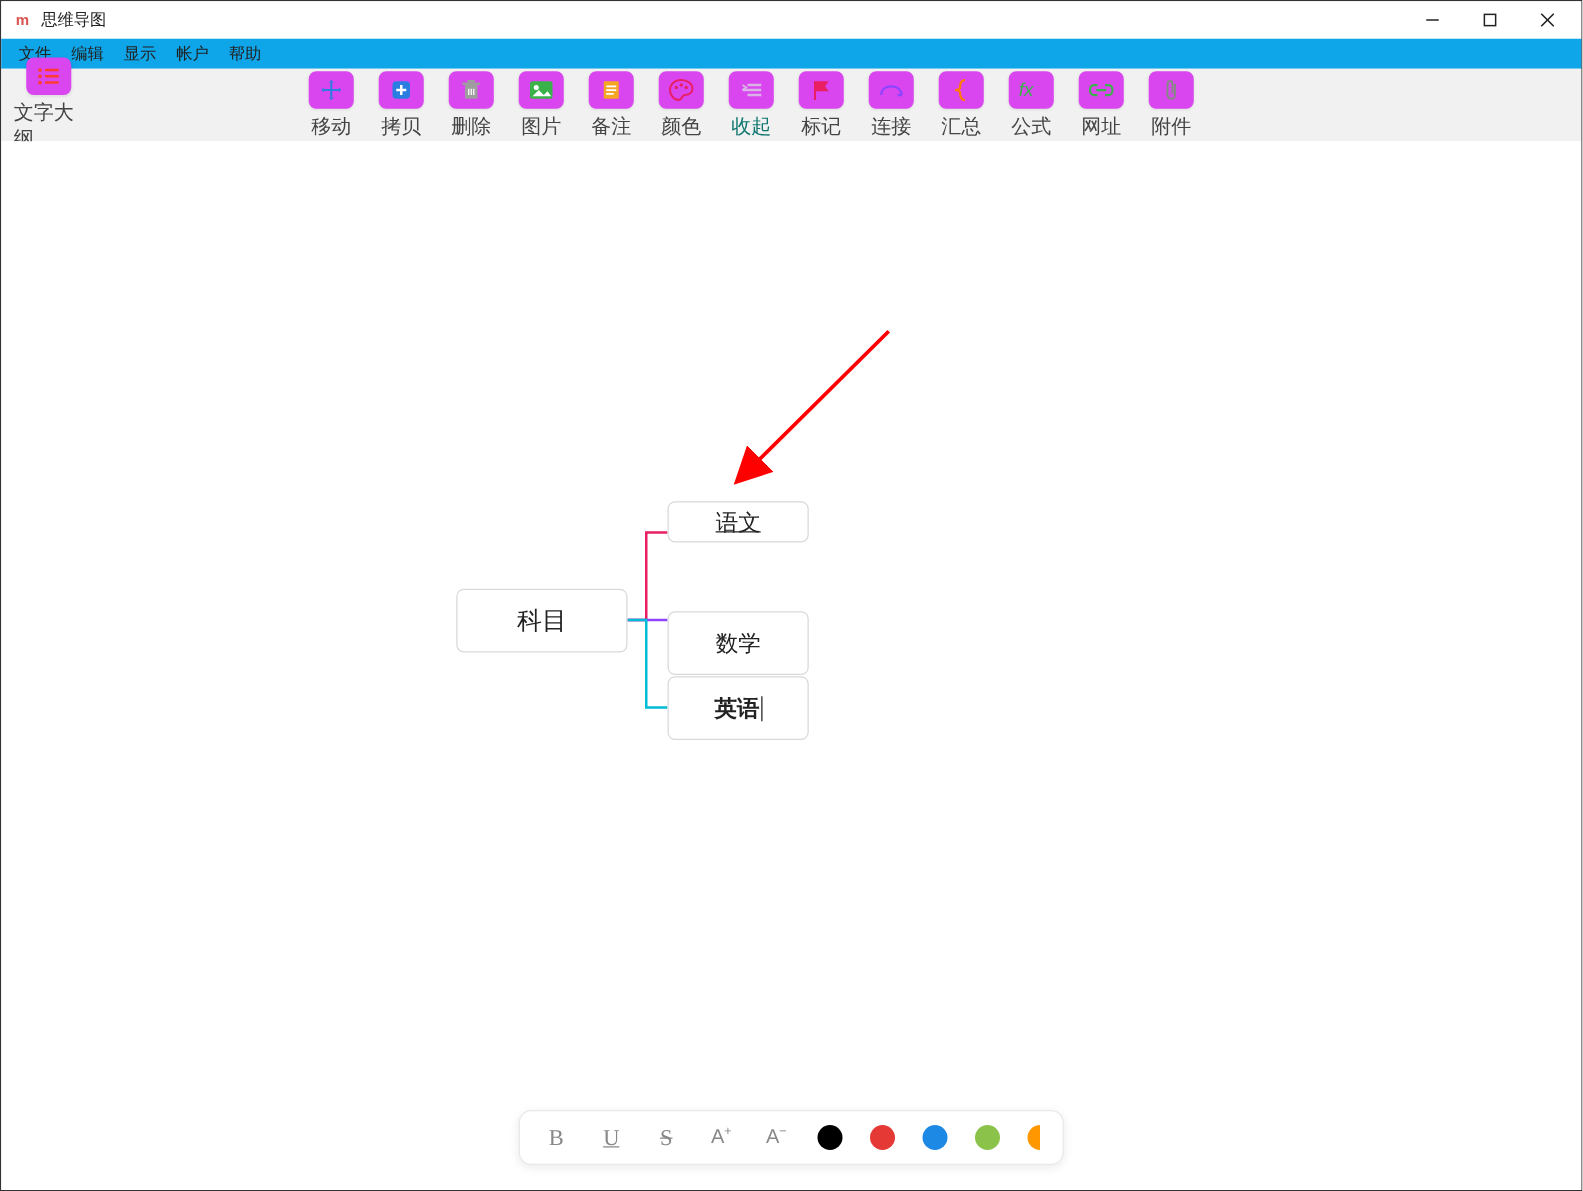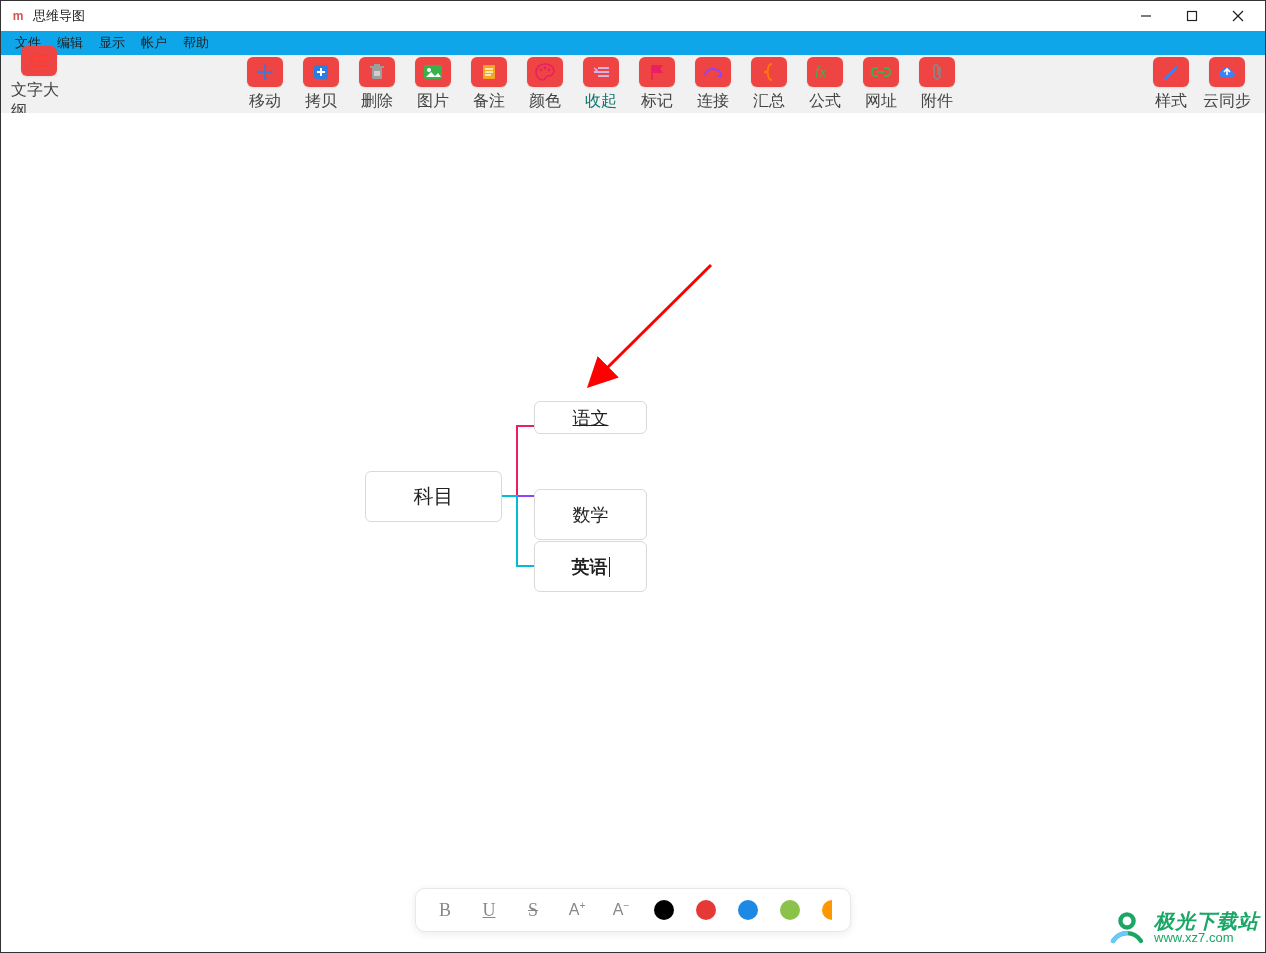--- a/index.html
+++ b/index.html
@@ -17,21 +17,21 @@
 .win-btn svg { width: 12px; height: 12px; }
 
 
 .menubar { height: 24px; display: flex; align-items: center; gap: 0; padding: 0 6px; background: #0ea5e9; }
 .menu-item { font-size: 13px; color: #222; padding: 2px 8px; }
 
 
 .toolbar { height: 58px; background: #f1f1f1; display: flex; align-items: center; padding: 0 10px; }
 .tool-group { display: flex; align-items: center; }
 .tool-btn { display: flex; flex-direction: column; align-items: center; justify-content: center; width: 56px; gap: 4px; }
-.tool-icon-box { width: 36px; height: 30px; background: #ef4444; border-radius: 6px; display: flex; align-items: center; justify-content: center; box-shadow: 0 1px 2px rgba(0,0,0,0.08); }
+.tool-icon-box { width: 36px; height: 30px; background: #d946ef; border-radius: 6px; display: flex; align-items: center; justify-content: center; box-shadow: 0 1px 2px rgba(0,0,0,0.08); }
 .tool-label { font-size: 16px; color: #444; }
 .tool-label.disabled { color: #0f766e; }
 .toolbar-spacer { flex: 1; }
 .toolbar-left-single { display:flex; flex-direction:column; align-items:center; gap:4px; width:56px; margin-right: 170px;}
 
 
 .canvas { flex: 1; position: relative; background: #fff; }
 
 
 .node { position: absolute; border: 1px solid #d9d9d9; border-radius: 6px; background: #fff; display: flex; align-items: center; justify-content: center; font-size: 18px; color: #222; }
@@ -234,40 +234,20 @@
             <svg width="14" height="20" viewBox="0 0 14 20">
               <path d="M10 5 L10 14 C10 17 7 18 5 16 C3 14 4 12 4 12 L4 5 C4 2 8 2 8 5 L8 13" fill="none" stroke="#888" stroke-width="1.6"></path>
             </svg>
           </div>
         <span class="tool-label">附件</span>
       </div>
     </div>
 
     <div class="toolbar-spacer"></div>
 
-    <div class="tool-group">
-      <div class="tool-btn">
-        <div class="tool-icon-box">
-            <svg width="20" height="18" viewBox="0 0 20 18">
-              <path d="M3 15 L6 12 L14 4 C16 2 18 4 16 6 L8 14 L5 17 Z" fill="#3b82f6"></path>
-              <path d="M3 15 L5 17 L1 17 Z" fill="#3b82f6"></path>
-            </svg>
-          </div>
-        <span class="tool-label">样式</span>
-      </div>
-      <div class="tool-btn">
-        <div class="tool-icon-box">
-            <svg width="22" height="16" viewBox="0 0 22 16">
-              <path d="M6 13 C2 13 2 7 6 7 C6 3 14 2 15 7 C20 7 20 13 16 13 Z" fill="#3b82f6"></path>
-              <path d="M11 5 L11 11 M8 8 L11 5 L14 8" fill="none" stroke="#fff" stroke-width="1.6"></path>
-            </svg>
-          </div>
-        <span class="tool-label">云同步</span>
-      </div>
-    </div>
   </div>
 
   <div class="canvas">
 
     <svg style="position:absolute; left:0; top:0;" width="700" height="700">
 
       <path d="M501 383 L516 383 L516 313 L533 313" fill="none" stroke="#e91e63" stroke-width="2"></path>
       <path d="M501 383 L516 383 L533 383" fill="none" stroke="#8e44ff" stroke-width="2"></path>
       <path d="M501 383 L516 383 L516 453 L533 453" fill="none" stroke="#00bcd4" stroke-width="2"></path>
     </svg>
@@ -302,28 +282,16 @@
       <span class="fmt-btn" style="text-decoration:line-through;">S</span>
       <span class="fmt-btn sup"><span>A</span><sup style="font-size:10px;">+</sup></span>
       <span class="fmt-btn sup"><span>A</span><sup style="font-size:10px;">−</sup></span>
       <span class="color-dot" style="background:#000;"></span>
       <span class="color-dot" style="background:#e53935;"></span>
       <span class="color-dot" style="background:#1e88e5;"></span>
       <span class="color-dot" style="background:#8bc34a;"></span>
       <span class="half-dot" style="background:#ff9800;"></span>
     </div>
 
-    <div class="watermark">
-      <svg class="wm-icon" viewBox="0 0 48 48">
-        <circle cx="24" cy="17" r="10" fill="#1aa766"></circle>
-        <circle cx="24" cy="17" r="5" fill="#fff"></circle>
-        <path d="M8 40 C16 28 32 28 40 40" fill="none" stroke="#1aa766" stroke-width="5" stroke-linecap="round"></path>
-        <path d="M8 40 C16 28 32 28 40 40" fill="none" stroke="#68c8ff" stroke-width="5" stroke-linecap="round" stroke-dasharray="18 100"></path>
-      </svg>
-      <div class="wm-text">
-        <span class="wm-cn">极光下载站</span>
-        <span class="wm-url">www.xz7.com</span>
-      </div>
-    </div>
 
   </div>
 
 </div>
 
 </body></html>

